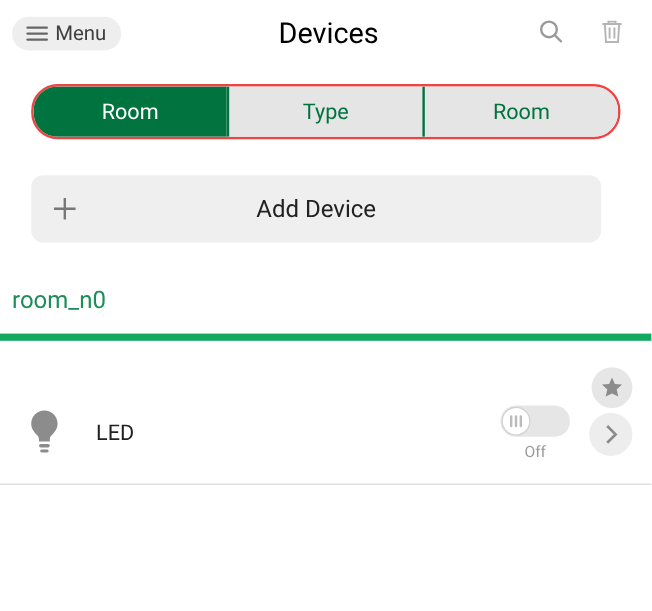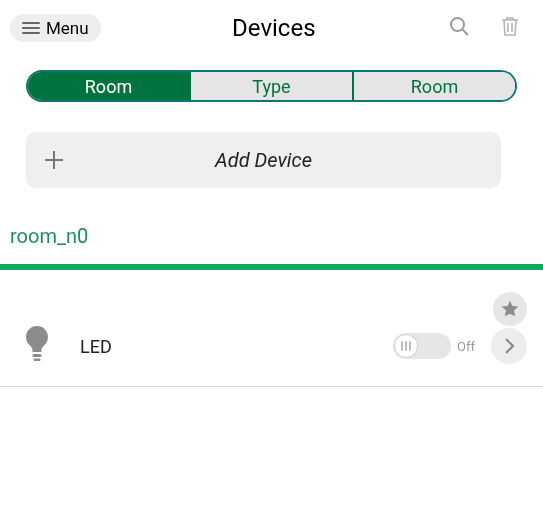--- a/index.html
+++ b/index.html
@@ -1,43 +1,43 @@
 <!DOCTYPE html>
 <html><head>
 <meta charset="utf-8">
 <style>
   * { box-sizing: border-box; margin: 0; padding: 0; }
   html, body { width: 543px; height: 509px; font-family: -apple-system, "Segoe UI", Roboto, Arial, sans-serif; background: #fff; color: #222; }
   .header { display: flex; align-items: center; padding: 14px 18px 10px 10px; }
   .menu-btn { display: flex; align-items: center; gap: 6px; background: #eee; border-radius: 16px; padding: 4px 12px; cursor: pointer; }
   .menu-btn .ham { display: inline-flex; flex-direction: column; gap: 3px; }
   .menu-btn .ham span { display: block; width: 18px; height: 2px; background: #666; border-radius: 1px; }
-  .menu-btn .lbl { font-size: 17px; color: #000000; }
+  .menu-btn .lbl { font-size: 17px; color: #404040; }
   .title { flex: 1; text-align: center; font-size: 24px; font-weight: 400; color: #000000; }
   .hicons { display: flex; align-items: center; gap: 28px; padding-right: 4px; }
   .icon-btn { cursor: pointer; color: #888; }
   .seg-wrap { padding: 18px 26px 0 26px; }
-  .seg { display: flex; border: 2px solid #0f766e; border-radius: 22px; overflow: hidden; height: 32px; justify-content: space-between; }
+  .seg { display: flex; border: 2px solid #ef4444; border-radius: 22px; overflow: hidden; height: 46px; justify-content: space-between; }
   .seg-item { flex: 1; display: flex; align-items: center; justify-content: center; font-size: 18px; color: #00733f; cursor: pointer; background: #e5e5e5; }
   .seg-item.active { background: #00733f; color: #fff; }
   .seg-item + .seg-item { border-left: 2px solid #00733f; }
-  .add-wrap { padding: 30px 42px 0 26px; font-style: italic; }
+  .add-wrap { padding: 30px 42px 0 26px; }
   .add-btn { display: flex; align-items: center; height: 56px; background: #efefef; border-radius: 10px; cursor: pointer; }
   .add-btn .plus { width: 56px; display: flex; align-items: center; justify-content: center; color: #777; }
   .add-btn .albl { flex: 1; text-align: center; font-size: 20px; color: #222; padding-right: 56px; }
   .room-name { padding: 36px 0 16px 10px; font-size: 20px; color: #1b8e5a; }
   .divider-strong { height: 6px; background: #11a862; }
   .row { position: relative; padding: 12px 16px 18px 22px; border-bottom: 1px solid #d9d9d9; margin-top: 12px; }
   .star-wrap { position: absolute; top: 10px; right: 16px; width: 34px; height: 34px; border-radius: 50%; background: #e6e6e6; display: flex; align-items: center; justify-content: center; cursor: pointer; }
   .star-wrap svg { fill: #8c8c8c; }
   .row-main { display: flex; align-items: center; gap: 28px; padding-top: 30px; }
   .bulb { color: #8c8c8c; }
   .dname { font-size: 18px; color: #222; flex: 0 0 auto; }
   .row-right { margin-left: auto; display: flex; align-items: center; gap: 16px; }
-  .toggle-col { display: flex; flex-direction: row; align-items: center; gap: 6px; }
+  .toggle-col { display: flex; flex-direction: column; align-items: center; gap: 6px; }
   .toggle { position: relative; width: 58px; height: 26px; border-radius: 13px; background: #e6e6e6; cursor: pointer; }
   .toggle .knob { position: absolute; top: 1px; left: 1px; width: 24px; height: 24px; border-radius: 50%; background: #fff; border: 1px solid #d0d0d0; display: flex; align-items: center; justify-content: center; gap: 2px; }
   .toggle .knob span { width: 2px; height: 10px; background: #bbb; border-radius: 1px; display: block; }
   .tstate { font-size: 13px; color: #9a9a9a; }
   .chev { width: 36px; height: 36px; border-radius: 50%; background: #ededed; display: flex; align-items: center; justify-content: center; cursor: pointer; }
   .chev svg { stroke: #8a8a8a; }
 </style>
 </head>
 <body>
 

